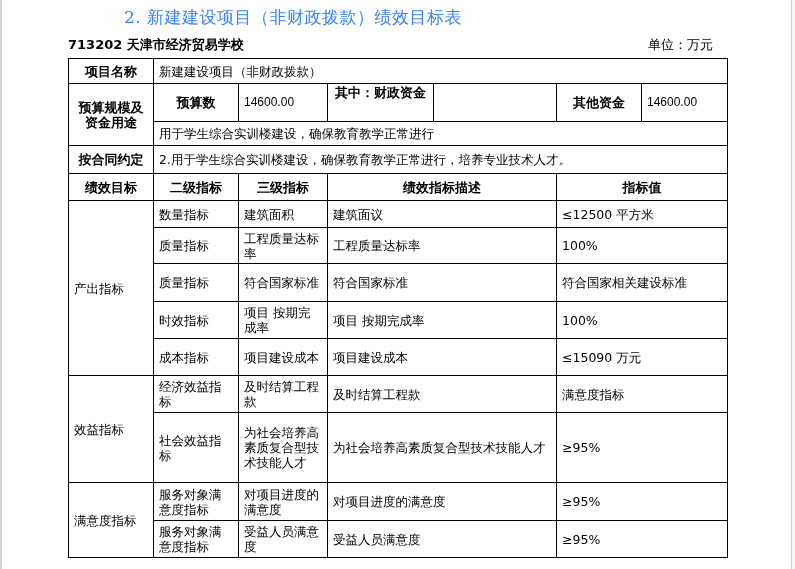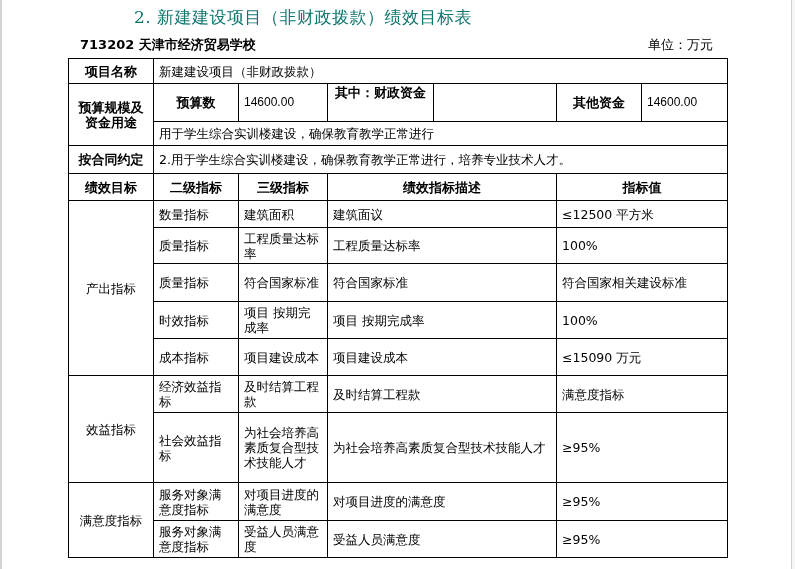--- a/index.html
+++ b/index.html
@@ -1,26 +1,26 @@
 <!DOCTYPE html>
 <html><head>
 <meta charset="utf-8">
 <style>
   html, body { margin:0; padding:0; }
   body { width:795px; height:569px; background:#fff; position:relative; overflow:hidden;
     font-family:"DejaVu Sans","Liberation Sans",sans-serif; color:#000; }
   .leftbar { position:absolute; left:0; top:0; width:2px; height:569px; background:#d4d4d4; }
   .rightbar { position:absolute; left:791px; top:0; width:4px; height:569px; background:#f6f6f6; border-left:1px solid #d0d0d0; }
-  .title { position:absolute; left:124px; top:6px; font-size:17px; font-family:"DejaVu Serif","Liberation Serif",serif; color:#0f766e; letter-spacing:0.5px;margin-left:10px; }
-  .org { position:absolute; left:68px; top:36px; font-size:13px; font-weight:bold;margin-left:12px; }
+  .title { position:absolute; left:124px; top:6px; font-size:17px; font-family:"DejaVu Serif","Liberation Serif",serif; color:#3b82f6; letter-spacing:0.5px; }
+  .org { position:absolute; left:68px; top:36px; font-size:13px; font-weight:bold; }
   .unit { position:absolute; left:648px; top:36px; font-size:13px; }
   table { position:absolute; left:68px; top:58px; border-collapse:collapse; table-layout:fixed; width:659px; }
   td { border:1.5px solid #000; font-size:12.5px; line-height:15px; padding:1px 5px; vertical-align:middle; overflow:hidden; }
   td.b { font-weight:bold; text-align:center; font-size:13px; }
-  td.c { text-align:center; }
+  td.c { text-align:left; }
   .mono { font-family:Liberation Sans, sans-serif; font-size:12px; }
 </style>
 </head>
 <body>
 
 <div class="leftbar"></div>
 <div class="rightbar"></div>
 
 <div class="title">2. 新建建设项目（非财政拨款）绩效目标表</div>
 <div class="org">713202 天津市经济贸易学校</div>

